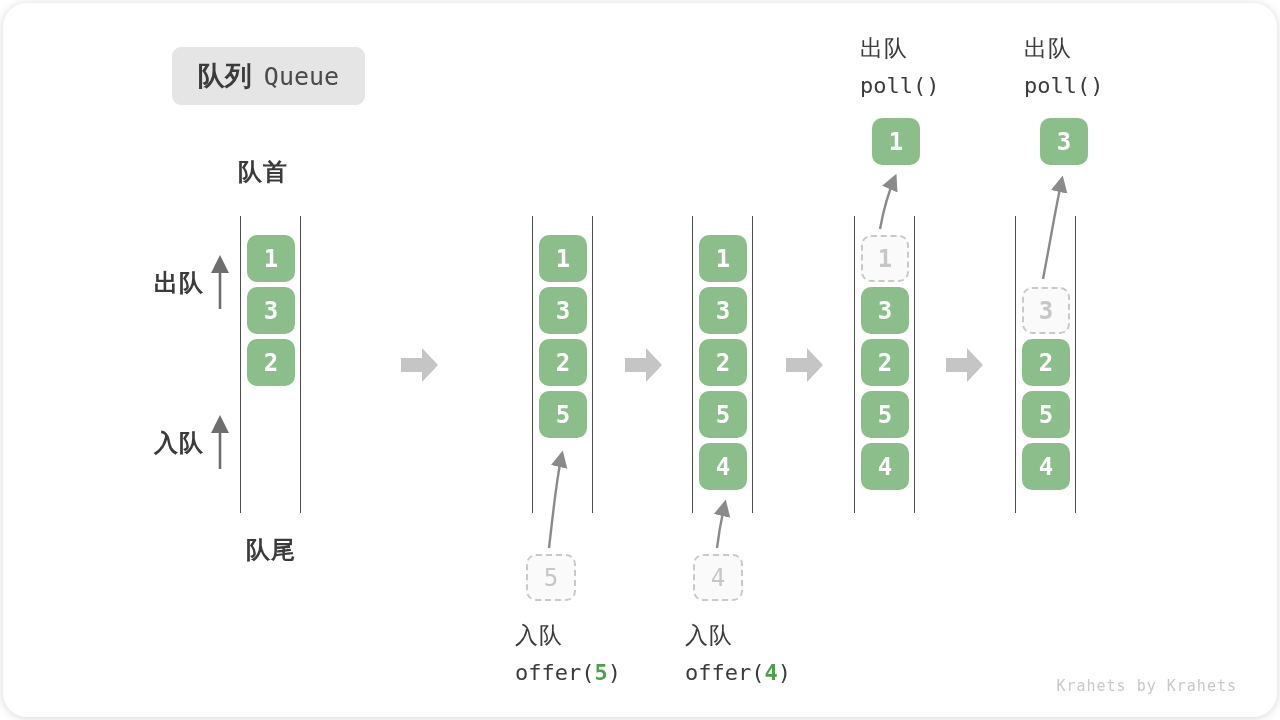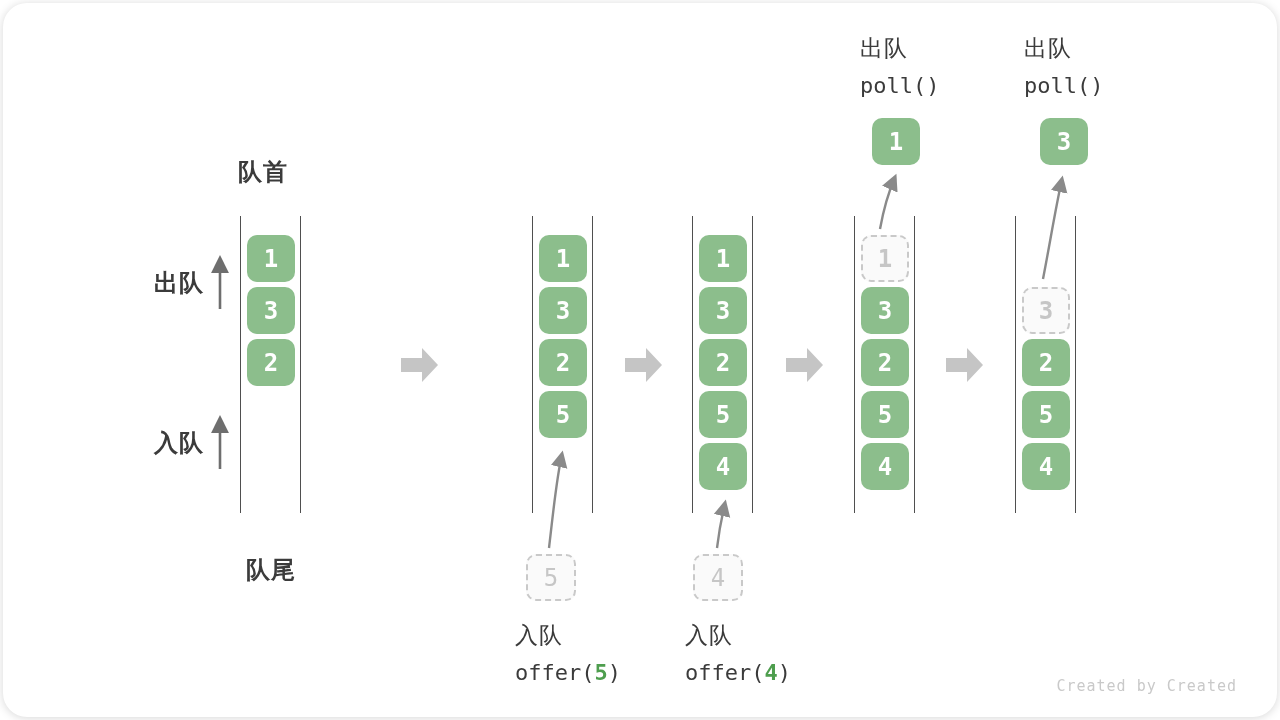--- a/index.html
+++ b/index.html
@@ -67,23 +67,27 @@
     right:40px;top:674px;font-family:"DejaVu Sans Mono",monospace;
     font-size:15px;color:var(--watermark);letter-spacing:1px;
   }
   svg.overlay{position:absolute;left:0;top:0;width:1280px;height:720px;pointer-events:none;}
 </style>
 </head>
 <body>
 
 <div class="card">
 
+  <div class="abs title-box">
+    <span class="title-zh">队列</span>
+    <span class="title-en">Queue</span>
+  </div>
 
   <div class="abs zh-bold" style="left:235px;top:153px;">队首</div>
-  <div class="abs zh-bold" style="left:243px;top:551px;">队尾</div>
+  <div class="abs zh-bold" style="left:243px;top:531px;">队尾</div>
   <div class="abs zh-bold" style="left:151px;top:264px;">出队</div>
   <div class="abs zh-bold" style="left:151px;top:424px;">入队</div>
 
   <div class="abs queue-col" style="left:237px;">
       <div class="cell solid" style="top: 19px;">1</div>
       <div class="cell solid" style="top: 71px;">3</div>
       <div class="cell solid" style="top: 123px;">2</div>
     </div>
   <div class="abs queue-col" style="left:529px;">
       <div class="cell solid" style="top: 19px;">1</div>
@@ -162,14 +166,14 @@
     <path d="M 217 306 L 217 256" stroke="#6e6e6e" stroke-width="2.6" fill="none" marker-end="url(#ah2)"></path>
     <path d="M 217 466 L 217 416" stroke="#6e6e6e" stroke-width="2.6" fill="none" marker-end="url(#ah2)"></path>
 
     <path d="M 546 545 C 550 512 553 478 559 451" stroke="#8a8a8a" stroke-width="2.4" fill="none" marker-end="url(#ah)"></path>
     <path d="M 714 545 C 716 528 719 513 722 500" stroke="#8a8a8a" stroke-width="2.4" fill="none" marker-end="url(#ah)"></path>
 
     <path d="M 877 226 C 881 204 886 188 892 174" stroke="#8a8a8a" stroke-width="2.4" fill="none" marker-end="url(#ah)"></path>
     <path d="M 1040 276 C 1047 240 1052 208 1059 176" stroke="#8a8a8a" stroke-width="2.4" fill="none" marker-end="url(#ah)"></path>
   </svg>
 
-  <div class="abs watermark">Created by Created</div>
+  <div class="abs watermark">Krahets by Krahets</div>
 </div>
 
 </body></html>

